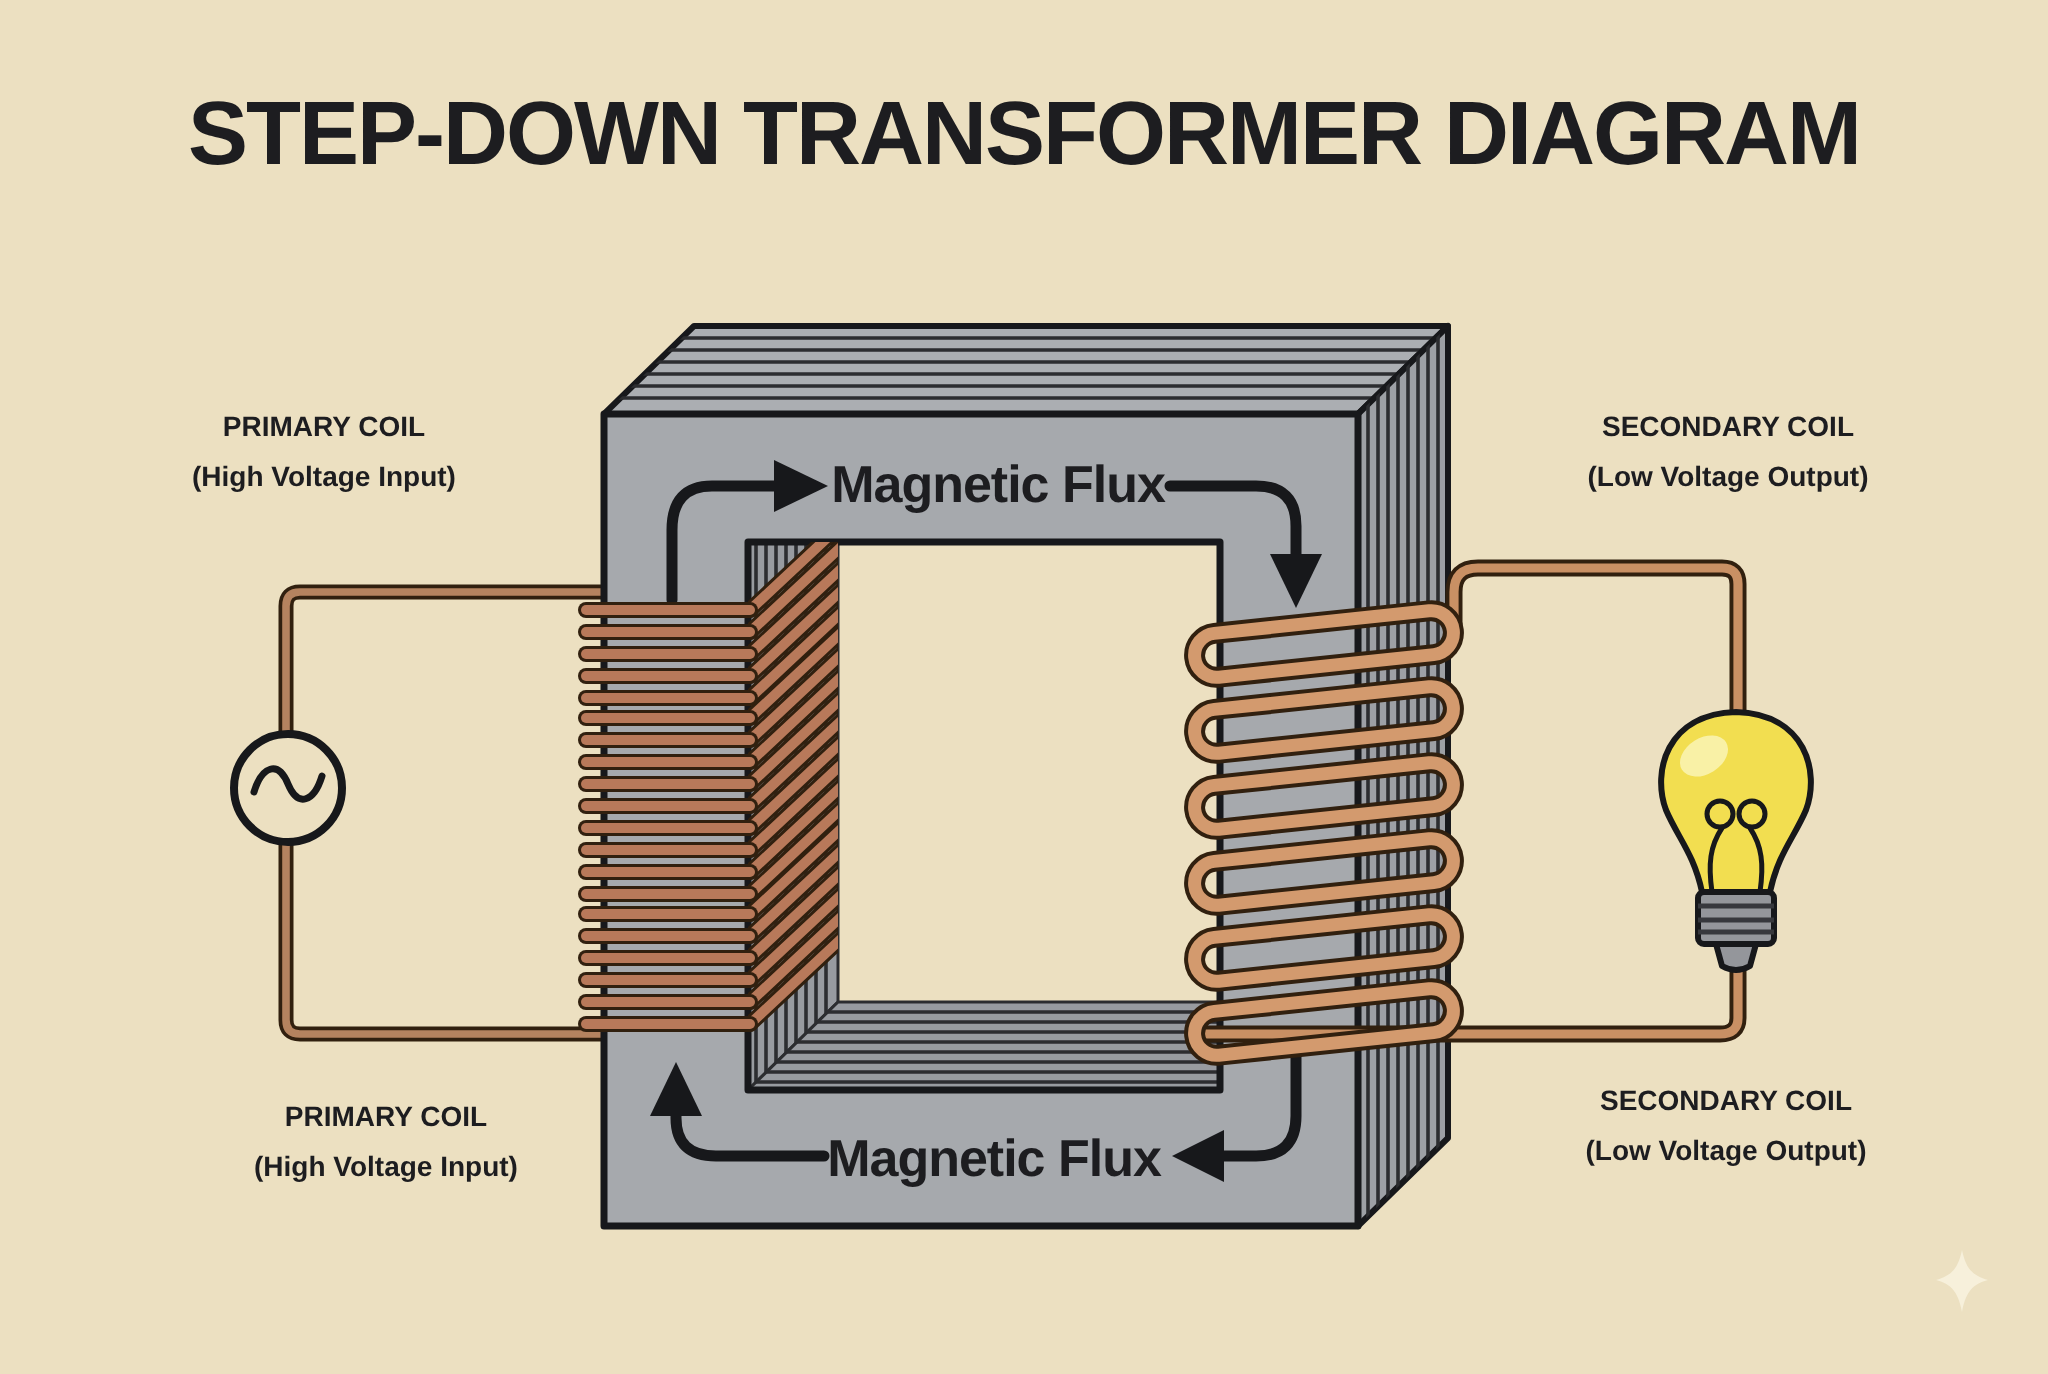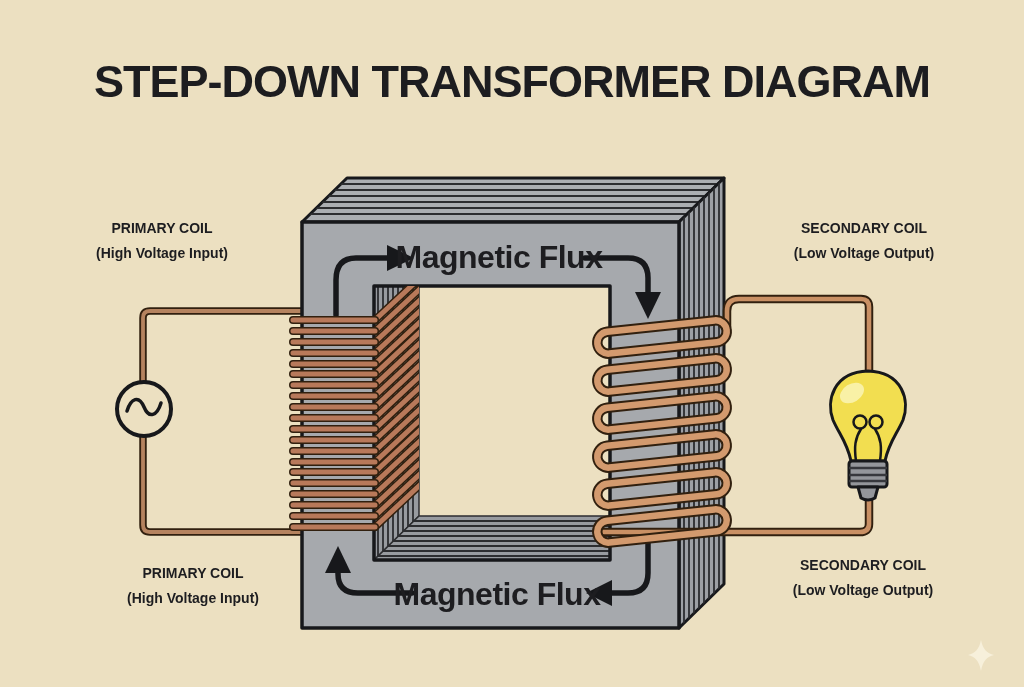--- a/index.html
+++ b/index.html
@@ -7,27 +7,27 @@
     --core-face:#a6a9ad; --core-top:#abaeb2; --core-side:#9da0a5; --core-inner:#989ba0;
     --lamination:#2c2d30; --copper-dark:#31200f;
     --primary-copper:#b8795a; --secondary-copper:#d39a6e;
     --wire-left:#b5835f; --wire-right:#c99064;
     --bulb-yellow:#f2de50; --bulb-highlight:#f9f1a6; --bulb-base:#94969b; --bulb-base-line:#37383d;
     --sparkle:#f7f0db;
   }
   html,body{margin:0;padding:0;}
   body{width:1024px;height:687px;background:var(--bg);position:relative;overflow:hidden;
        font-family:"Liberation Sans","DejaVu Sans",sans-serif;}
-  .stage{position:absolute;inset:0;margin-top:15px;}
+  .stage{position:absolute;inset:0;}
   svg{position:absolute;left:0;top:0;}
   .title{position:absolute;left:50%;top:44px;transform:translateX(-50%);font-size:45px;line-height:45px;
          font-weight:700;letter-spacing:-1px;color:var(--text);white-space:nowrap;}
   .lbl{position:absolute;transform:translateX(-50%);text-align:center;font-weight:700;font-size:14px;
        line-height:25px;color:var(--text);white-space:nowrap;}
-  .flux{position:absolute;transform:translateX(-50%);font-weight:700;font-size:32px;line-height:26px;
+  .flux{position:absolute;transform:translateX(-50%);font-weight:700;font-size:26px;line-height:26px;
         color:var(--text);white-space:nowrap;letter-spacing:-0.5px;}
   
   .core-top{fill:var(--core-top);stroke:var(--ink);stroke-width:3;stroke-linejoin:round;}
   .core-side{fill:var(--core-side);stroke:var(--ink);stroke-width:3;stroke-linejoin:round;}
   .core-front{fill:var(--core-face);stroke:var(--ink);stroke-width:3.5;stroke-linejoin:round;fill-rule:evenodd;}
   .core-inner{fill:var(--core-inner);stroke:var(--lamination);stroke-width:1.5;stroke-linejoin:round;}
   .lam{fill:none;stroke:var(--lamination);stroke-width:1.8;}
   .w-dark{fill:none;stroke:var(--copper-dark);stroke-width:7.5;stroke-linecap:round;}
   .w-left{fill:none;stroke:var(--wire-left);stroke-width:3.8;stroke-linecap:round;}
   .w-dark2{fill:none;stroke:var(--copper-dark);stroke-width:8.5;stroke-linecap:round;}

